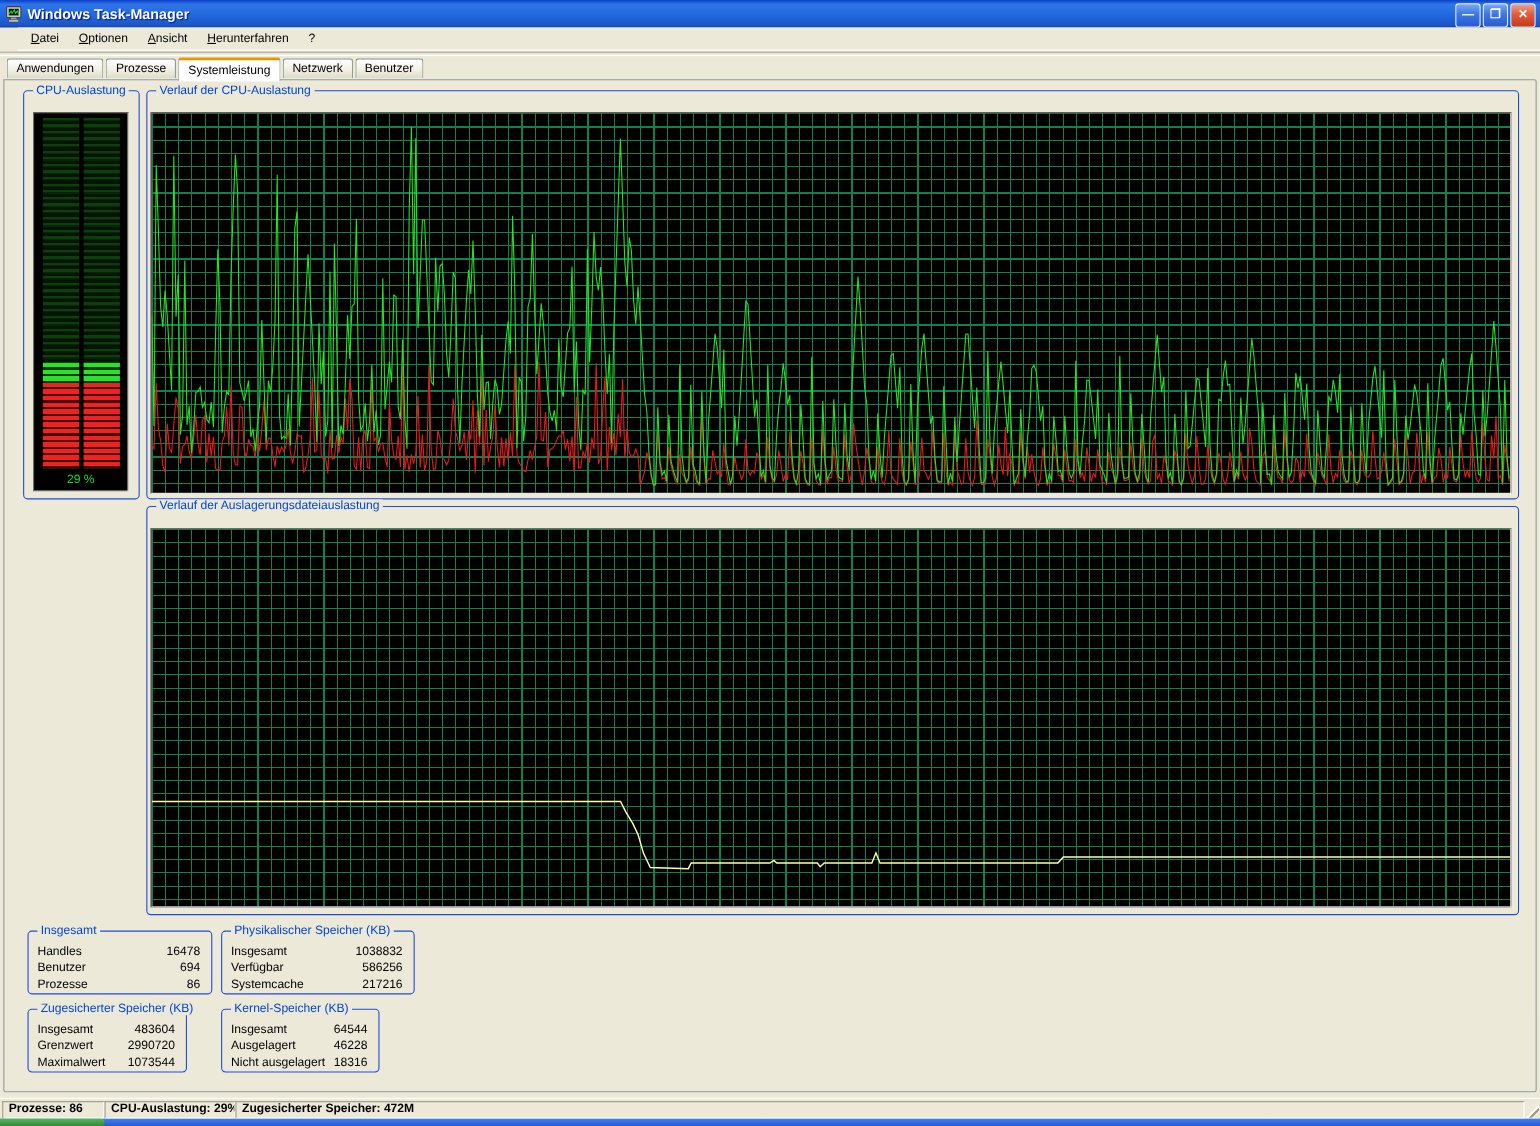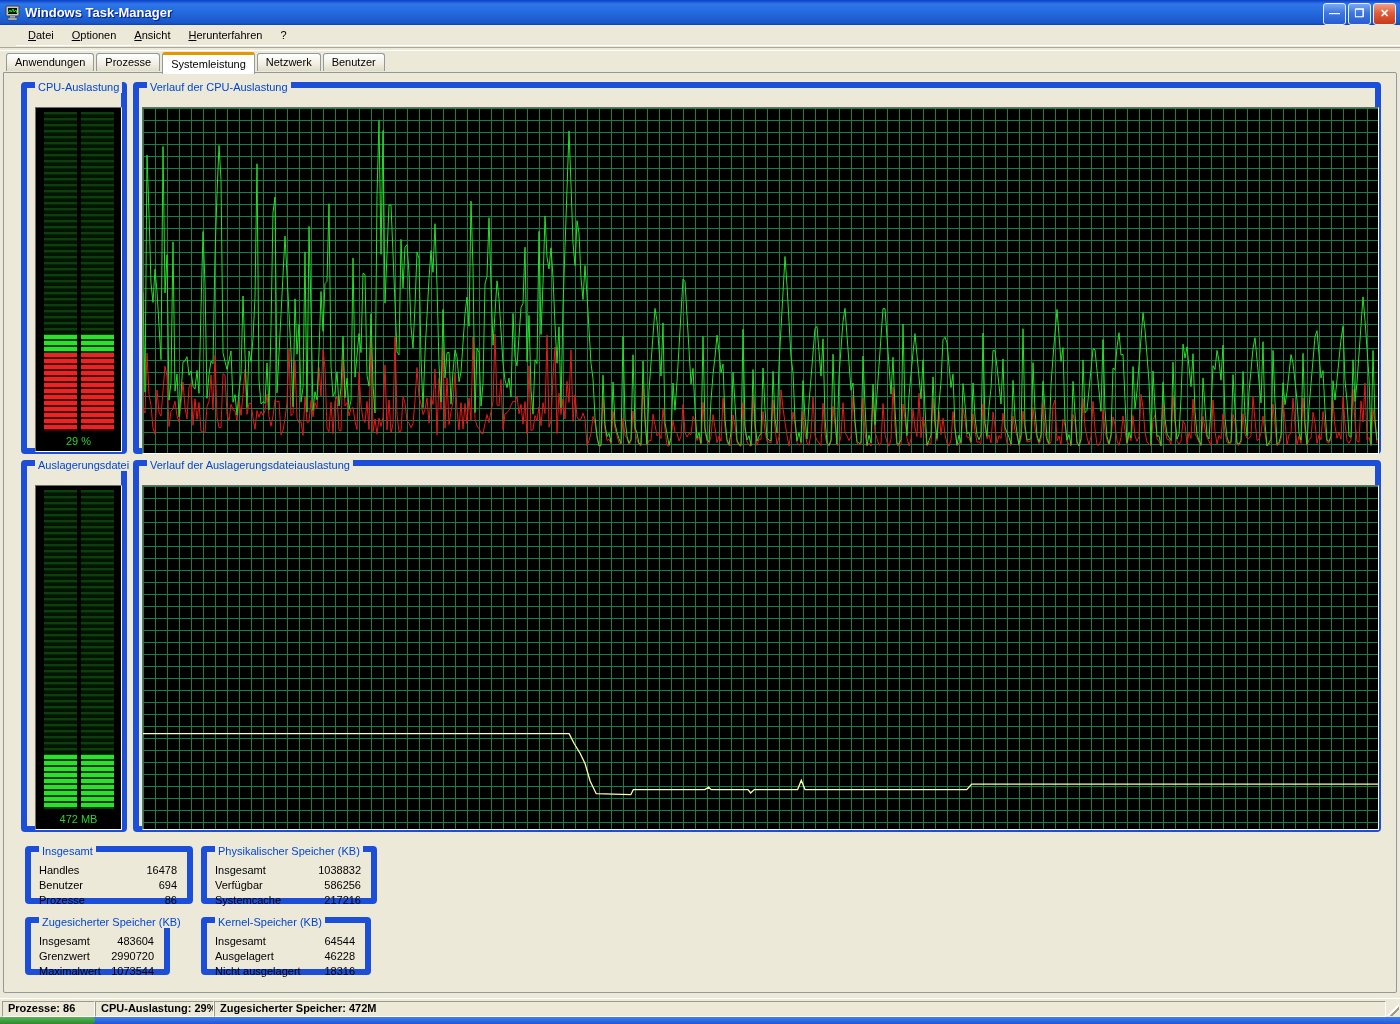--- a/index.html
+++ b/index.html
@@ -40,21 +40,21 @@
   }
   .tab.active{
     height:22px;line-height:19px;position:relative;z-index:4;
     background:#ffffff;border-top:3px solid #E59700;margin-bottom:-1px;
   }
   .tabpage{
     position:absolute;left:3px;top:72px;width:1394px;height:921px;box-sizing:border-box;
     background:#ECE9D8;border:1px solid #919B9C;border-radius:0 2px 2px 2px;
   }
   
-  .groupbox{position:absolute;border:6px solid #1d4ed8;border-radius:4px;box-sizing:border-box;}
+  .groupbox{position:absolute;border:1px solid #1d4ed8;border-radius:4px;box-sizing:border-box;}
   .gb-caption{position:absolute;top:-7px;left:8px;background:#ECE9D8;padding:0 3px;color:#0046D5;white-space:nowrap;}
   
   .led-panel{
     position:absolute;left:8px;top:19px;width:85px;height:343px;background:#000;
     border:1px solid;border-color:#716F64 #FFFFFF #FFFFFF #716F64;box-sizing:content-box;
   }
   .led-col{
     position:absolute;top:4px;bottom:20px;width:33px;
     background:repeating-linear-gradient(180deg,#0C3F0C 0 2px,#062406 2px 3px,#031403 3px 6px);
   }
@@ -146,32 +146,20 @@
   <div class="groupbox" style="left:129px;top:9px;width:1248px;height:372px;">
     <span class="gb-caption">Verlauf der CPU-Auslastung</span>
     <div class="chart-panel" style="width:1235px;height:345px;">
       <svg id="cpu-svg" width="1235" height="345">
           <polyline points="0,301.1 2,305.0 4,245.2 6,286.5 8,297.5 10,320.2 12,326.3 14,282.0 16,304.2 18,308.2 20,283.1 22,258.2 24,268.0 26,318.5 28,303.0 30,301.1 32,293.2 34,307.7 36,314.2 38,295.8 40,274.2 42,299.4 44,310.8 46,279.0 48,275.3 50,317.2 52,290.8 54,311.4 56,294.4 58,323.1 60,324.1 62,324.5 64,298.5 66,293.3 68,266.9 70,302.0 72,247.2 74,309.1 76,319.6 78,319.7 80,265.7 82,267.2 84,306.1 86,312.8 88,296.4 90,301.8 92,302.8 94,312.9 96,292.4 98,307.4 100,286.7 102,261.2 104,306.3 106,295.3 108,295.4 110,309.9 112,321.3 114,302.5 116,309.3 118,303.4 120,307.4 122,302.7 124,286.4 126,308.4 128,318.2 130,308.0 132,291.7 134,293.8 136,293.2 138,326.8 140,322.5 142,310.6 144,295.0 146,240.9 148,307.8 150,305.7 152,251.9 154,310.4 156,314.8 158,313.6 160,327.4 162,288.5 164,314.4 166,313.8 168,292.5 170,308.8 172,294.7 174,299.8 176,259.4 178,288.2 180,241.6 182,259.6 184,320.2 186,323.7 188,294.2 190,325.7 192,293.2 194,288.5 196,322.1 198,323.0 200,245.8 202,298.0 204,294.7 206,307.9 208,300.6 210,299.6 212,313.4 214,321.5 216,263.8 218,297.3 220,311.2 222,314.5 224,293.4 226,321.5 228,229.6 230,323.8 232,311.0 234,326.2 236,310.0 238,318.4 240,309.2 242,257.1 244,321.9 246,291.9 248,325.0 250,315.5 252,228.6 254,306.9 256,323.7 258,323.0 260,288.1 262,295.2 264,313.0 266,315.1 268,319.7 270,315.5 272,293.2 274,259.5 276,289.0 278,295.8 280,306.5 282,301.8 284,289.7 286,315.2 288,288.7 290,296.4 292,260.9 294,326.9 296,270.1 298,301.5 300,239.1 302,320.2 304,269.7 306,316.6 308,303.6 310,293.8 312,265.0 314,302.2 316,321.9 318,294.6 320,320.9 322,295.4 324,315.7 326,290.0 328,311.9 330,228.7 332,310.7 334,318.0 336,320.5 338,324.9 340,326.0 342,315.2 344,306.5 346,314.7 348,303.4 350,293.8 352,226.1 354,296.8 356,298.0 358,271.5 360,321.9 362,305.8 364,304.7 366,302.2 368,297.2 370,293.2 372,293.8 374,288.1 376,305.8 378,296.3 380,316.2 382,293.6 384,326.2 386,257.8 388,322.6 390,321.6 392,307.6 394,312.7 396,299.0 398,317.7 400,294.7 402,305.6 404,227.0 406,319.1 408,312.8 410,268.5 412,239.1 414,325.6 416,285.2 418,306.5 420,290.8 422,311.0 424,273.3 426,294.3 428,241.6 430,313.5 432,286.8 434,308.7 436,312.0 438,311.2 440,305.2 442,310.9 444,337.9 446,332.6 448,325.5 450,308.3 452,315.0 454,330.4 456,338.1 458,338.1 460,288.3 462,321.2 464,332.5 466,331.2 468,335.8 470,303.4 472,320.2 474,327.5 476,334.7 478,337.0 480,310.1 482,327.4 484,330.7 486,336.7 488,333.4 490,303.0 492,323.1 494,331.4 496,336.7 498,337.9 500,272.7 502,316.1 504,337.6 506,332.2 508,332.5 510,306.3 512,316.8 514,327.9 516,325.2 518,330.5 520,300.4 522,321.4 524,337.6 526,338.1 528,331.7 530,312.0 532,324.0 534,325.3 536,332.9 538,328.6 540,296.4 542,324.5 544,329.0 546,325.3 548,326.9 550,308.3 552,313.3 554,332.5 556,328.6 558,336.7 560,294.4 562,323.9 564,333.2 566,335.6 568,328.3 570,306.5 572,319.9 574,334.7 576,328.2 578,333.2 580,289.7 582,319.7 584,333.4 586,337.8 588,337.0 590,306.8 592,317.7 594,334.0 596,337.6 598,338.1 600,294.5 602,322.6 604,333.9 606,337.3 608,338.1 610,287.2 612,320.8 614,337.4 616,331.0 618,331.4 620,303.5 622,322.8 624,333.6 626,334.0 628,334.8 630,292.1 632,320.1 634,336.3 636,328.8 638,281.8 640,300.0 642,314.8 644,327.4 646,338.1 648,324.8 650,303.9 652,316.5 654,334.7 656,337.1 658,336.0 660,303.4 662,325.6 664,335.0 666,337.3 668,325.3 670,288.8 672,327.6 674,332.4 676,334.9 678,337.5 680,295.2 682,326.5 684,336.2 686,338.1 688,333.9 690,298.4 692,317.1 694,337.4 696,336.6 698,327.8 700,294.7 702,324.5 704,327.9 706,332.6 708,328.3 710,287.2 712,317.9 714,335.0 716,336.9 718,336.2 720,290.4 722,325.0 724,338.1 726,335.1 728,338.0 730,288.8 732,324.0 734,330.5 736,337.3 738,335.6 740,295.5 742,326.2 744,334.1 746,338.1 748,331.2 750,279.1 752,319.3 754,337.1 756,338.1 758,336.7 760,296.0 762,311.1 764,330.2 766,338.0 768,331.0 770,301.2 772,320.0 774,328.4 776,285.3 778,329.6 780,309.0 782,319.7 784,338.1 786,334.4 788,336.4 790,290.4 792,317.9 794,332.7 796,303.5 798,326.7 800,310.1 802,326.3 804,335.4 806,338.1 808,332.0 810,303.6 812,323.5 814,338.0 816,334.6 818,336.3 820,300.2 822,311.4 824,329.1 826,329.5 828,335.2 830,305.8 832,322.6 834,334.3 836,333.7 838,335.6 840,295.9 842,319.6 844,330.9 846,326.8 848,334.9 850,303.9 852,318.7 854,335.2 856,327.6 858,330.5 860,305.2 862,323.1 864,335.7 866,336.2 868,337.4 870,308.0 872,322.5 874,327.8 876,337.9 878,330.9 880,303.1 882,321.4 884,334.1 886,333.5 888,332.9 890,299.6 892,320.4 894,329.9 896,335.7 898,332.0 900,295.5 902,323.7 904,332.6 906,337.0 908,333.8 910,297.9 912,292.0 914,332.8 916,328.0 918,336.8 920,311.1 922,317.6 924,334.0 926,335.8 928,338.1 930,306.4 932,314.0 934,335.8 936,338.1 938,332.8 940,290.6 942,319.2 944,329.3 946,336.7 948,328.9 950,293.4 952,321.1 954,337.0 956,337.2 958,332.6 960,301.3 962,322.2 964,331.9 966,337.1 968,329.5 970,308.8 972,316.6 974,332.9 976,337.4 978,329.4 980,307.9 982,322.5 984,336.4 986,327.5 988,332.7 990,307.5 992,327.7 994,333.4 996,328.6 998,286.4 1000,299.5 1002,324.4 1004,334.1 1006,335.9 1008,337.9 1010,311.5 1012,307.1 1014,330.7 1016,333.5 1018,338.1 1020,296.1 1022,321.3 1024,331.2 1026,331.8 1028,336.6 1030,287.5 1032,315.7 1034,333.2 1036,336.0 1038,333.3 1040,312.5 1042,316.7 1044,335.7 1046,325.0 1048,330.4 1050,291.1 1052,325.7 1054,329.2 1056,334.3 1058,338.1 1060,308.3 1062,320.6 1064,329.8 1066,333.1 1068,337.8 1070,291.9 1072,323.5 1074,335.9 1076,327.4 1078,330.7 1080,305.8 1082,324.5 1084,334.1 1086,336.6 1088,335.4 1090,306.5 1092,313.8 1094,336.6 1096,337.3 1098,334.3 1100,305.8 1102,326.1 1104,330.3 1106,330.7 1108,327.5 1110,288.4 1112,312.6 1114,332.5 1116,331.1 1118,325.1 1120,308.1 1122,325.8 1124,338.1 1126,336.3 1128,333.3 1130,296.0 1132,317.5 1134,337.6 1136,336.0 1138,331.6 1140,292.3 1142,312.9 1144,336.8 1146,326.6 1148,325.5 1150,290.1 1152,317.0 1154,336.9 1156,328.1 1158,335.4 1160,290.0 1162,321.3 1164,337.6 1166,331.4 1168,330.1 1170,304.3 1172,314.8 1174,335.5 1176,326.7 1178,331.8 1180,303.5 1182,319.8 1184,334.0 1186,335.2 1188,330.7 1190,292.4 1192,318.4 1194,330.2 1196,324.7 1198,331.3 1200,288.4 1202,315.8 1204,332.3 1206,335.4 1208,331.6 1210,281.4 1212,314.7 1214,333.0 1216,334.2 1218,292.8 1220,313.9 1222,275.0 1224,331.7 1226,329.4 1228,337.8 1230,301.3 1232,316.8 1234,334.7" fill="none" stroke="#E81A1A" stroke-width="1"></polyline>
           <polyline points="0,184.5 2,284.2 4,47.0 6,106.0 8,175.4 10,194.4 12,161.2 14,183.4 16,217.6 18,251.7 20,38.5 22,184.9 24,146.8 26,292.2 28,274.2 30,133.9 32,283.2 34,266.1 36,308.8 38,287.1 40,253.9 42,252.9 44,248.7 46,267.3 48,263.0 50,278.3 52,281.2 54,262.4 56,285.4 58,200.7 60,123.5 62,175.7 64,290.3 66,266.5 68,253.1 70,255.7 72,147.2 74,86.2 76,37.4 78,71.6 80,244.8 82,253.5 84,261.5 86,252.7 88,242.9 90,294.2 92,286.6 94,307.2 96,283.1 98,265.8 100,188.0 102,246.4 104,299.5 106,243.0 108,253.5 110,230.6 112,189.4 114,55.8 116,273.0 118,296.0 120,293.6 122,295.3 124,255.0 126,301.9 128,219.4 130,104.5 132,89.1 134,284.8 136,245.5 138,206.4 140,167.2 142,128.1 144,166.3 146,205.4 148,244.5 150,298.8 152,190.8 154,246.2 156,216.4 158,293.9 160,279.7 162,143.9 164,304.2 166,118.4 168,202.9 170,302.4 172,283.7 174,291.8 176,244.3 178,183.5 180,223.4 182,175.6 184,173.3 186,95.8 188,259.0 190,288.2 192,284.0 194,263.7 196,298.0 198,279.7 200,228.3 202,289.7 204,270.0 206,301.4 208,292.7 210,150.0 212,269.1 214,247.3 216,225.6 218,244.6 220,165.2 222,166.6 224,267.4 226,278.2 228,205.7 230,277.3 232,305.0 234,87.5 236,12.5 238,146.3 240,22.5 242,195.1 244,146.0 246,97.0 248,97.0 250,146.0 252,195.1 254,244.1 256,246.9 258,131.4 260,179.9 262,138.9 264,136.7 266,164.9 268,218.6 270,240.1 272,197.4 274,144.2 276,150.2 278,249.9 280,299.7 282,245.2 284,207.9 286,170.7 288,142.6 290,164.3 292,115.7 294,177.3 296,256.9 298,293.9 300,201.4 302,269.8 304,244.9 306,244.3 308,296.2 310,263.2 312,242.1 314,248.9 316,273.7 318,264.1 320,234.9 322,205.8 324,189.1 326,218.3 328,93.1 330,159.5 332,304.6 334,240.2 336,244.4 338,298.1 340,275.5 342,176.0 344,168.3 346,109.7 348,177.6 350,237.3 352,205.1 354,172.8 356,190.7 358,223.0 360,255.3 362,272.1 364,279.6 366,270.1 368,288.8 370,205.4 372,249.1 374,257.9 376,228.7 378,199.6 380,195.3 382,139.2 384,253.7 386,207.4 388,282.3 390,306.2 392,251.7 394,255.6 396,123.4 398,226.4 400,175.7 402,108.0 404,149.2 406,160.9 408,139.8 410,169.1 412,216.7 414,255.2 416,218.8 418,299.7 420,197.9 422,139.6 424,81.2 426,22.9 428,76.9 430,135.2 432,157.4 434,112.7 436,125.2 438,169.9 440,191.6 442,157.5 444,187.2 446,221.3 448,255.5 450,270.8 452,309.6 454,327.9 456,338.0 458,337.1 460,267.2 462,316.9 464,328.5 466,325.3 468,334.2 470,274.1 472,315.8 474,324.4 476,330.6 478,335.5 480,228.4 482,311.0 484,328.2 486,335.2 488,331.3 490,246.8 492,319.3 494,325.2 496,335.2 498,336.7 500,253.0 502,309.2 504,336.3 506,282.3 508,255.0 510,227.7 512,200.4 514,213.3 516,240.7 518,268.0 520,214.8 522,314.9 524,325.9 526,336.9 528,329.4 530,275.0 532,302.2 534,273.6 536,239.4 538,205.3 540,171.1 542,173.5 544,207.7 546,241.8 548,275.9 550,260.3 552,301.6 554,330.3 556,324.7 558,335.2 560,228.5 562,320.1 564,331.1 566,334.0 568,292.4 570,266.4 572,249.0 574,227.2 576,243.0 578,264.7 580,256.2 582,311.4 584,331.4 586,336.6 588,324.5 590,264.2 592,295.6 594,332.1 596,336.3 598,337.2 600,221.3 602,318.6 604,331.9 606,327.7 608,337.5 610,261.5 612,315.6 614,333.0 616,328.5 618,325.3 620,260.0 622,301.6 624,329.7 626,332.1 628,333.0 630,263.3 632,310.7 634,324.8 636,256.5 638,220.5 640,184.5 642,148.5 644,177.3 646,213.3 648,249.3 650,264.3 652,311.5 654,332.9 656,324.6 658,334.4 660,272.6 662,309.9 664,331.2 666,294.8 668,270.0 670,245.0 672,220.3 674,218.5 676,243.3 678,268.1 680,230.8 682,310.7 684,334.6 686,337.2 688,332.0 690,246.2 692,308.0 694,336.0 696,268.0 698,240.7 700,213.4 702,200.3 704,227.6 706,254.9 708,282.2 710,275.0 712,313.1 714,333.3 716,335.4 718,334.7 720,248.1 722,297.9 724,337.2 726,327.1 728,334.9 730,276.0 732,316.7 734,286.2 736,257.7 738,229.1 740,200.6 742,200.6 744,229.1 746,257.7 748,286.2 750,249.2 752,301.4 754,335.8 756,335.9 758,331.7 760,216.0 762,300.5 764,327.6 766,288.1 768,266.3 770,244.6 772,225.6 774,247.3 776,269.1 778,290.8 780,251.8 782,301.8 784,336.9 786,332.5 788,327.2 790,268.9 792,313.1 794,330.5 796,296.2 798,273.9 800,231.7 802,229.2 804,234.8 806,257.1 808,279.5 810,266.2 812,319.7 814,336.8 816,327.1 818,334.7 820,275.5 822,296.4 824,325.5 826,324.5 828,333.5 830,274.9 832,309.0 834,326.9 836,331.7 838,326.7 840,225.0 842,315.1 844,328.4 846,298.8 848,280.1 850,242.5 852,242.9 854,258.7 856,277.4 858,296.0 860,250.9 862,319.3 864,324.4 866,329.2 868,336.1 870,272.4 872,309.9 874,324.8 876,336.7 878,326.6 880,220.7 882,317.3 884,332.1 886,331.5 888,330.7 890,254.6 892,302.5 894,327.3 896,334.0 898,326.9 900,273.2 902,301.5 904,330.5 906,335.5 908,277.0 910,249.1 912,224.9 914,201.4 916,227.5 918,253.5 920,239.6 922,312.7 924,332.0 926,326.5 928,336.9 930,273.3 932,306.0 934,334.1 936,337.9 938,330.7 940,252.0 942,304.8 944,302.3 946,281.9 948,261.4 950,240.9 952,241.9 954,262.4 956,282.9 958,303.4 960,231.5 962,302.6 964,328.5 966,335.7 968,326.8 970,260.1 972,261.6 974,239.2 976,224.7 978,247.1 980,246.3 982,291.8 984,334.9 986,324.4 988,329.9 990,258.5 992,300.6 994,282.9 996,256.8 998,230.7 1000,204.7 1002,221.6 1004,247.7 1006,273.8 1008,336.6 1010,262.9 1012,300.4 1014,328.2 1016,327.8 1018,337.5 1020,274.2 1022,310.7 1024,326.1 1026,329.5 1028,332.5 1030,254.2 1032,310.5 1034,331.2 1036,326.1 1038,290.0 1040,236.1 1042,250.2 1044,238.8 1046,258.7 1048,278.6 1050,245.7 1052,303.7 1054,326.4 1056,332.4 1058,336.9 1060,269.9 1062,299.5 1064,327.2 1066,331.0 1068,300.1 1070,257.7 1072,261.6 1074,242.4 1076,253.0 1078,272.2 1080,237.1 1082,310.3 1084,329.2 1086,335.2 1088,333.7 1090,266.6 1092,301.4 1094,335.1 1096,336.0 1098,332.4 1100,263.5 1102,307.4 1104,327.7 1106,284.0 1108,262.3 1110,240.5 1112,229.7 1114,251.4 1116,273.1 1118,294.9 1120,233.7 1122,315.2 1124,337.8 1126,334.6 1128,331.2 1130,242.4 1132,293.9 1134,336.3 1136,334.4 1138,327.3 1140,274.8 1142,296.7 1144,283.9 1146,265.2 1148,246.6 1150,255.0 1152,273.6 1154,292.2 1156,325.2 1158,332.2 1160,245.4 1162,314.8 1164,336.3 1166,299.4 1168,275.8 1170,252.2 1172,228.6 1174,222.7 1176,246.3 1178,269.9 1180,262.6 1182,301.9 1184,332.1 1186,333.4 1188,328.1 1190,272.7 1192,292.1 1194,271.6 1196,251.1 1198,231.7 1200,218.2 1202,272.6 1204,293.1 1206,327.9 1208,329.2 1210,251.8 1212,293.5 1214,274.5 1216,246.0 1218,217.4 1220,188.9 1222,212.3 1224,240.8 1226,269.4 1228,336.5 1230,242.5 1232,311.8 1234,332.1" fill="none" stroke="#24E224" stroke-width="1"></polyline>
         </svg>
     </div>
   </div>
 
-  <div class="groupbox" style="left:17px;top:387px;width:106px;height:372px;">
-    <span class="gb-caption">Auslagerungsdatei</span>
-    <div class="led-panel">
-      <div class="led-col l">
-        <div class="led-lit green" style="bottom:0;height:54px;"></div>
-      </div>
-      <div class="led-col r">
-        <div class="led-lit green" style="bottom:0;height:54px;"></div>
-      </div>
-      <div class="led-value">472 MB</div>
-    </div>
-  </div>
 
   <div class="groupbox" style="left:129px;top:387px;width:1248px;height:372px;">
     <span class="gb-caption">Verlauf der Auslagerungsdateiauslastung</span>
     <div class="chart-panel" style="width:1235px;height:343px;">
       <svg id="pf-svg" width="1235" height="343">
           <polyline points="0.0,247.6 426.1,247.6 431.0,257.3 437.2,267.5 442.1,277.8 447.1,295.0 453.2,307.7 487.8,308.7 490.3,303.6 561.9,303.6 565.6,301.2 568.1,303.6 605.1,303.6 607.6,307.0 611.3,303.6 654.6,303.6 658.3,294.3 662.0,303.6 823.7,303.6 828.7,298.1 1235.0,298.1" fill="none" stroke="#FFFFA0" stroke-width="1.3"></polyline>
         </svg>
     </div>
   </div>
 
@@ -216,21 +204,21 @@
     <div class="stat-row">
         <span>Grenzwert</span>
         <span class="stat-value">2990720</span>
       </div>
     <div class="stat-row">
         <span>Maximalwert</span>
         <span class="stat-value">1073544</span>
       </div>
   </div>
 
-  <div class="groupbox" style="left:197px;top:844px;width:170px;height:58px;">
+  <div class="groupbox" style="left:197px;top:844px;width:144px;height:58px;">
     <span class="gb-caption">Kernel-Speicher (KB)</span>
     <div class="stat-row">
         <span>Insgesamt</span>
         <span class="stat-value">64544</span>
       </div>
     <div class="stat-row">
         <span>Ausgelagert</span>
         <span class="stat-value">46228</span>
       </div>
     <div class="stat-row">

